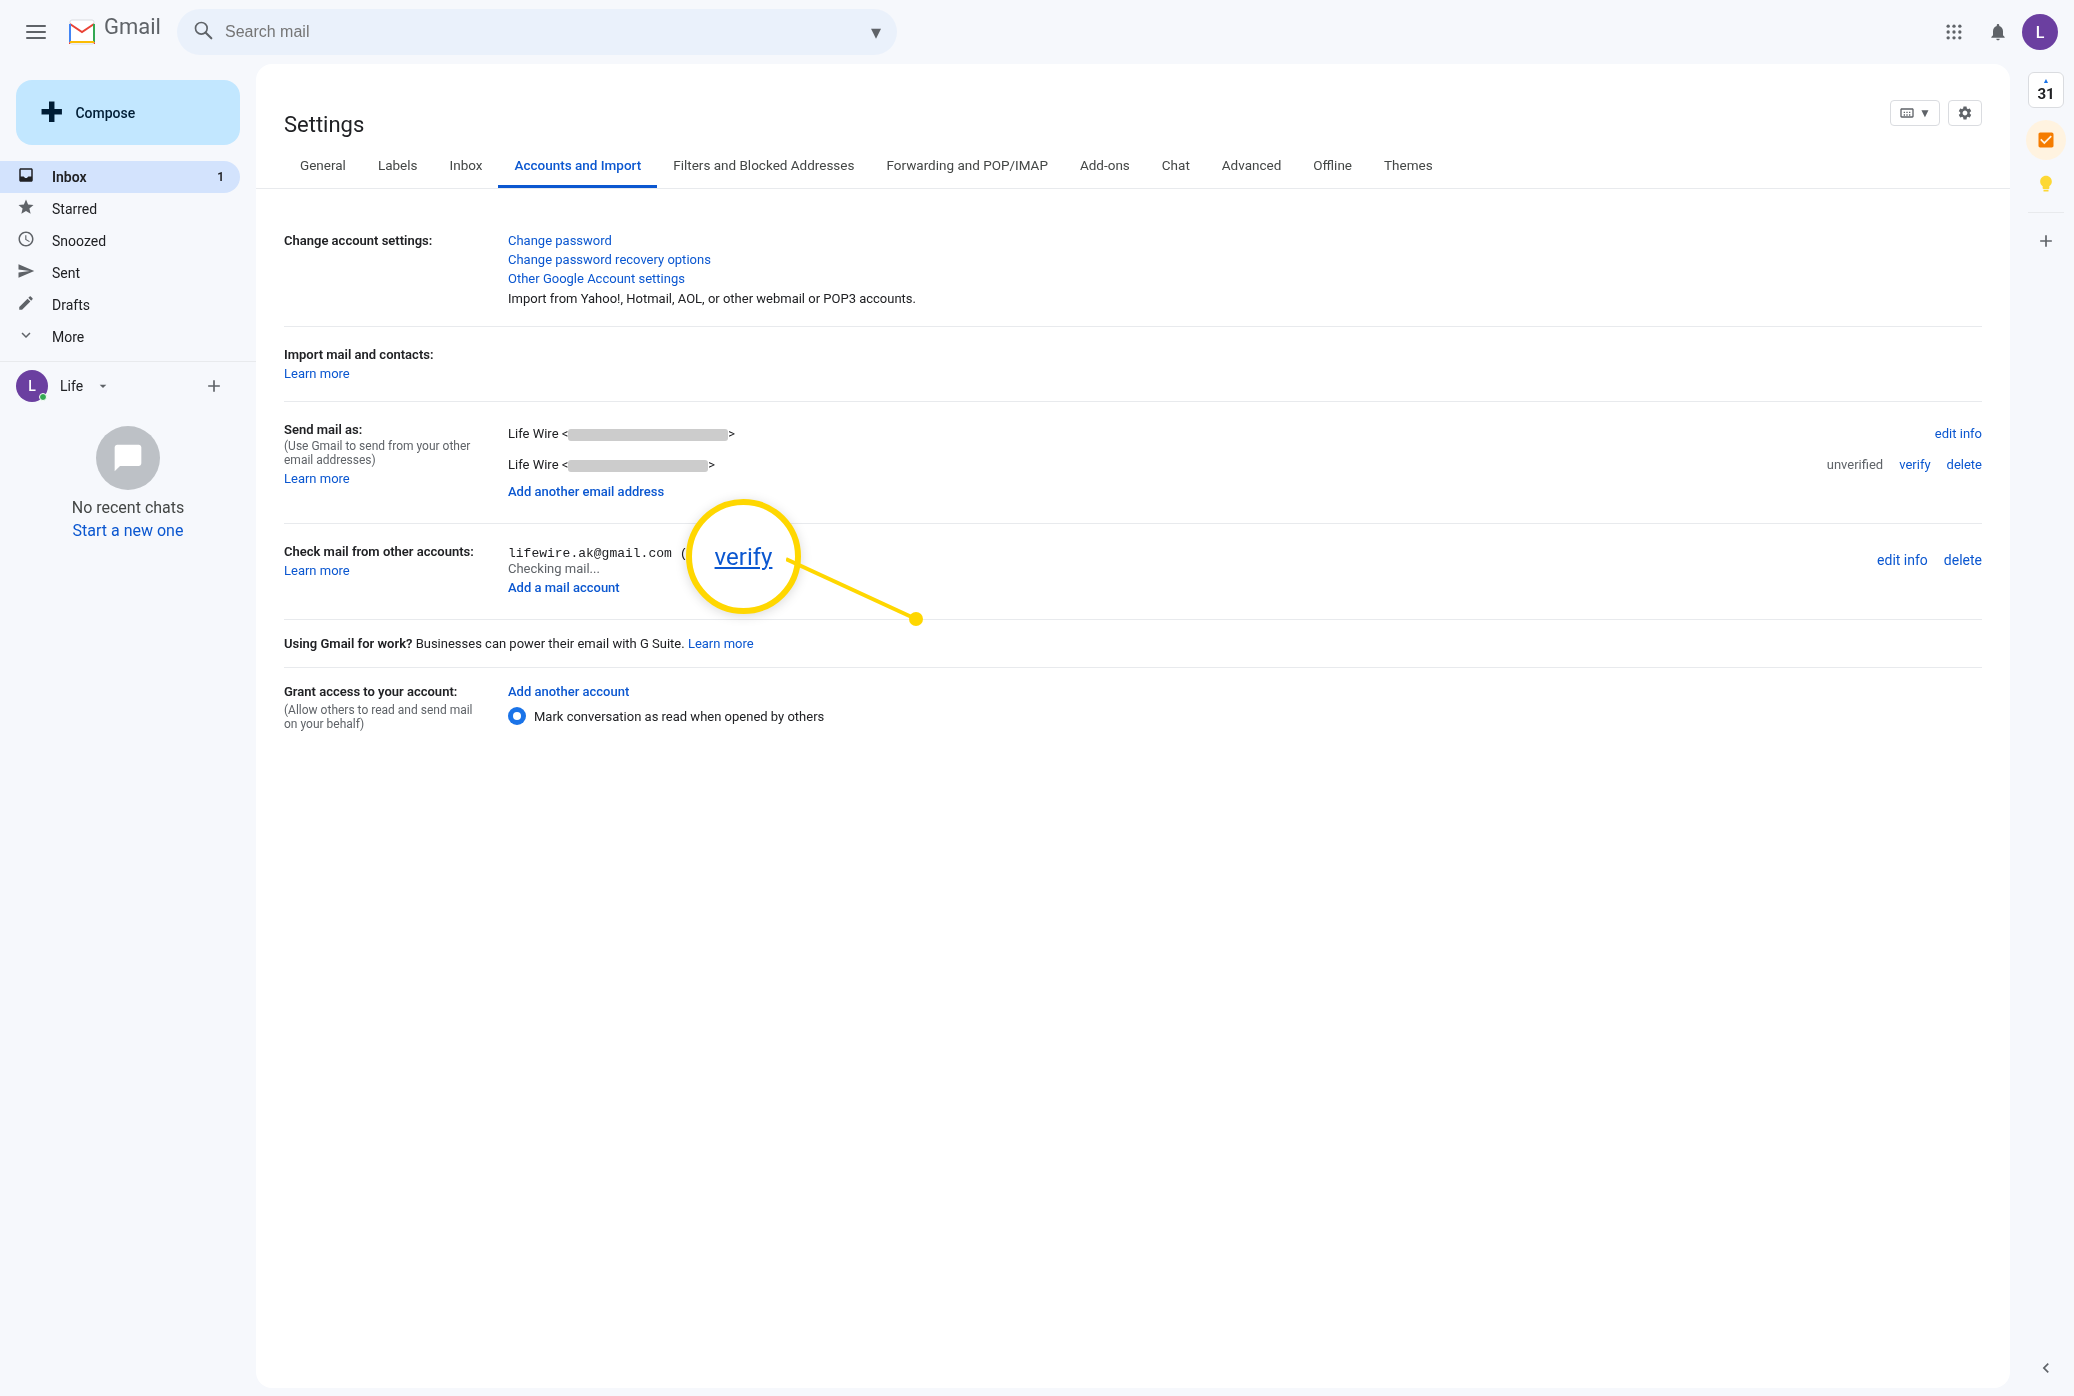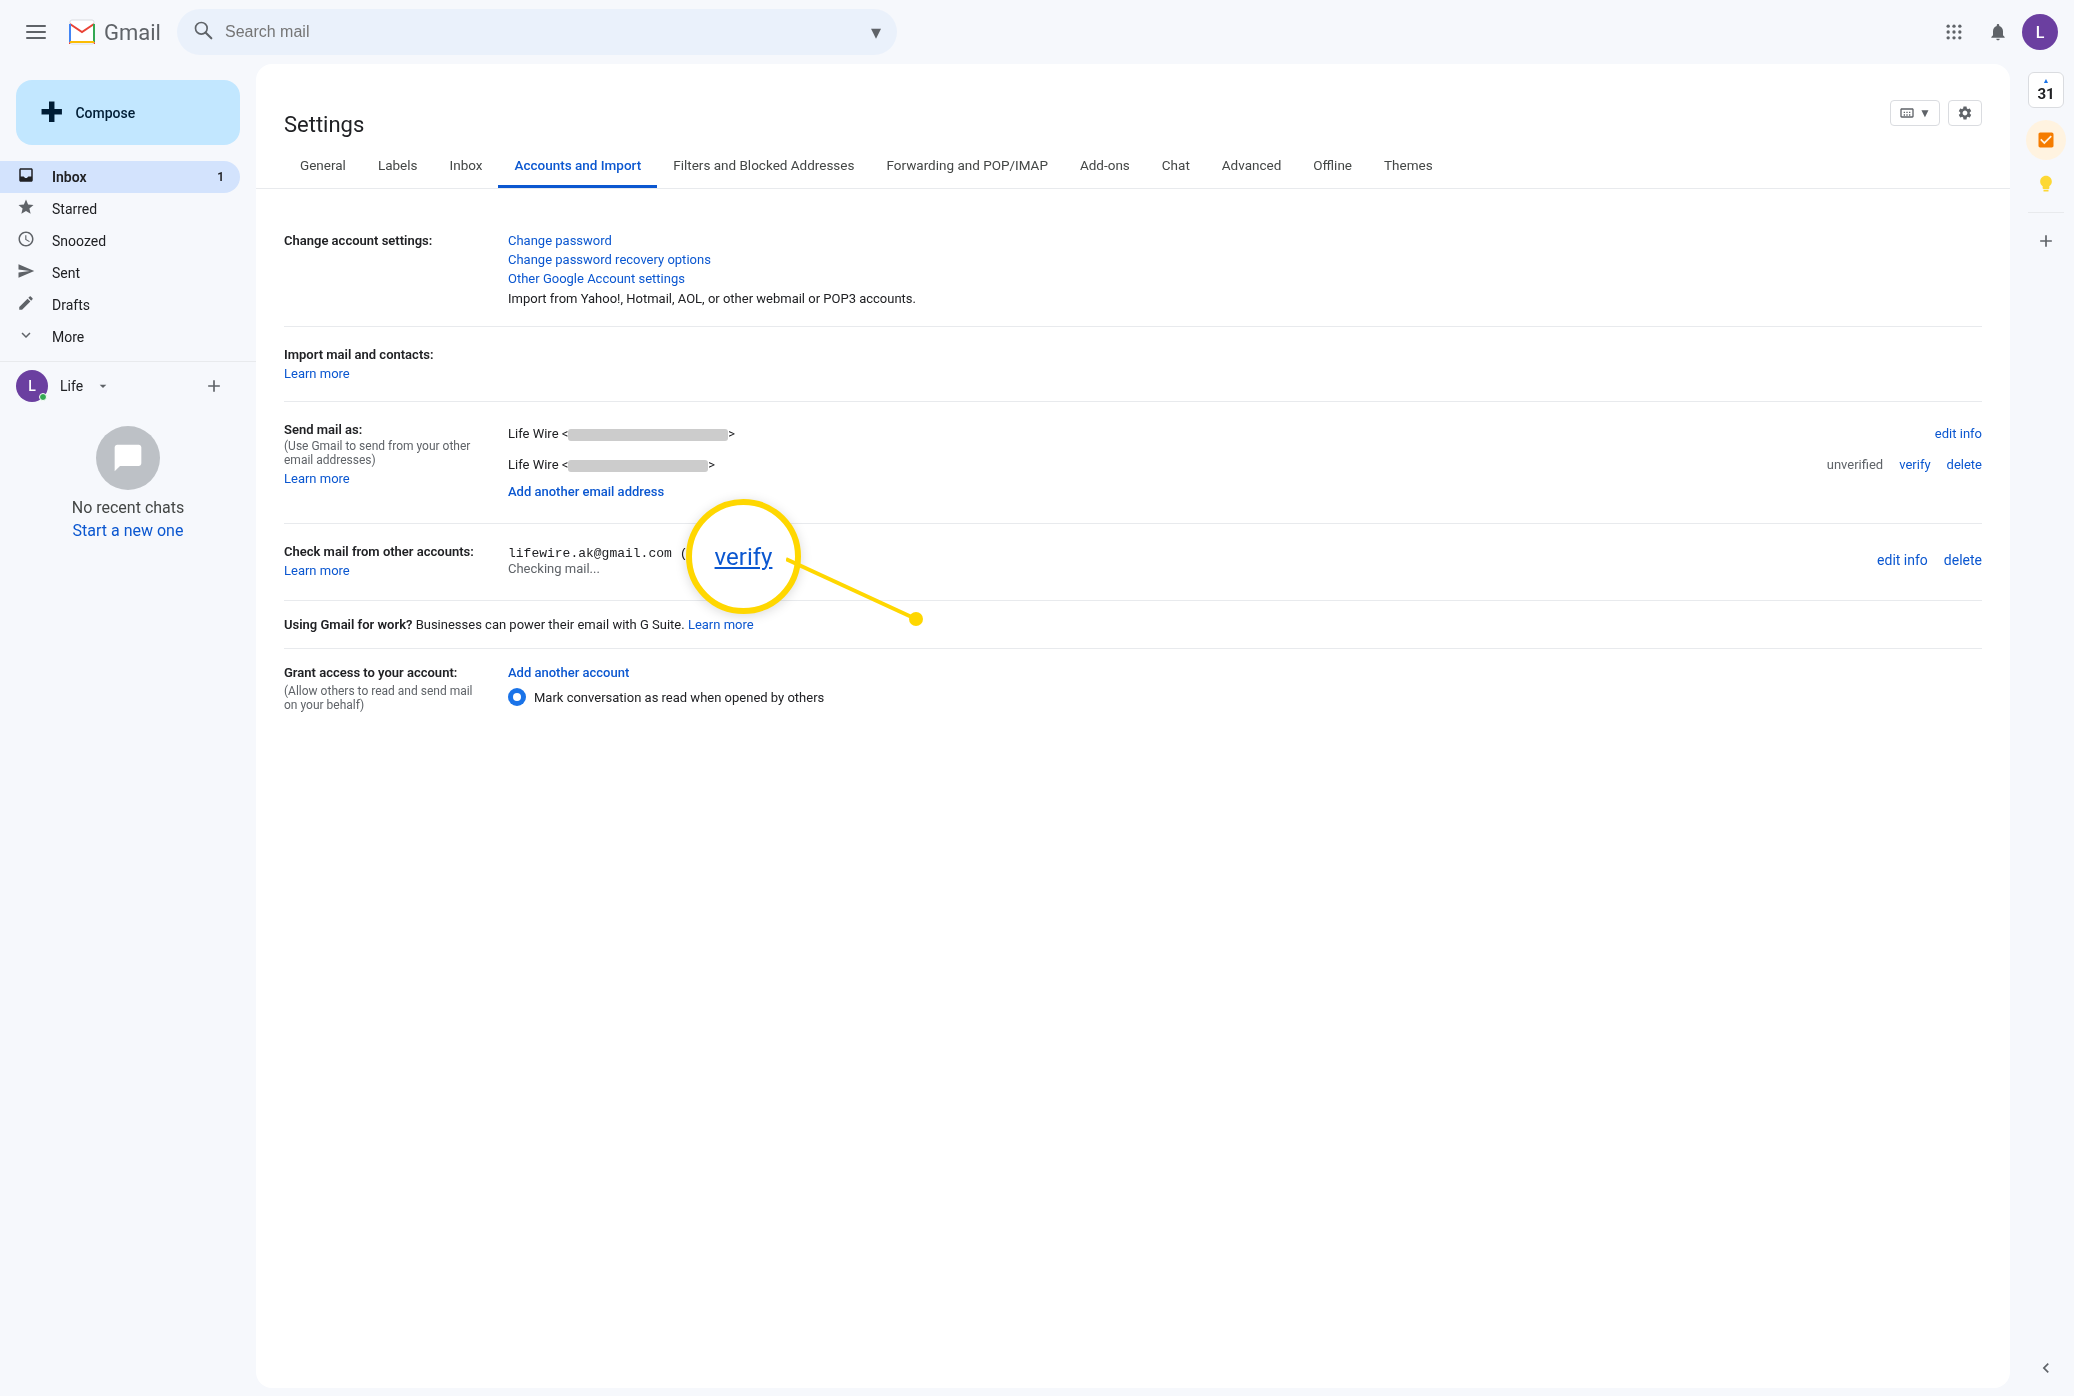--- a/index.html
+++ b/index.html
@@ -1,21 +1,21 @@
 <!DOCTYPE html>
 <html><head>
   <meta charset="utf-8">
   <style>
     * { margin: 0; padding: 0; box-sizing: border-box; }
     body { font-family: 'Google Sans', Roboto, Arial, sans-serif; background: #f6f8fc; color: #202124; font-size: 14px; display: flex; flex-direction: column; height: 100vh; overflow: hidden; }
 
     
     .topbar { display: flex; align-items: center; height: 64px; padding: 0 16px; background: #f6f8fc; gap: 8px; flex-shrink: 0; }
     .menu-icon { width: 40px; height: 40px; display: flex; align-items: center; justify-content: center; border-radius: 50%; cursor: pointer; flex-shrink: 0; }
-    .gmail-logo { display: flex; align-items: center; gap: 4px; margin-right: 8px; flex-shrink: 0; }
+    .gmail-logo { display: flex; align-items: flex-start; gap: 4px; margin-right: 8px; flex-shrink: 0; }
     .gmail-logo .m-icon { width: 36px; height: 36px; }
     .gmail-logo .gmail-text { font-size: 22px; color: #5f6368; font-weight: 400; }
     .search-bar { flex: 1; max-width: 720px; height: 46px; background: #eaf1fb; border-radius: 24px; display: flex; align-items: center; padding: 0 16px; gap: 12px; cursor: text; }
     .search-bar .search-icon { color: #5f6368; font-size: 20px; }
     .search-bar input { border: none; background: transparent; font-size: 16px; color: #202124; flex: 1; outline: none; }
     .search-bar .dropdown-icon { color: #5f6368; font-size: 20px; cursor: pointer; }
     .topbar-right { display: flex; align-items: center; gap: 4px; margin-left: auto; }
     .icon-btn { width: 40px; height: 40px; border-radius: 50%; display: flex; align-items: center; justify-content: center; cursor: pointer; font-size: 20px; color: #5f6368; }
     .avatar { width: 36px; height: 36px; border-radius: 50%; background: #6B3FA0; color: white; display: flex; align-items: center; justify-content: center; font-size: 16px; font-weight: 500; cursor: pointer; }
 
@@ -325,20 +325,21 @@
           <div class="check-mail-entry" style="display:flex;align-items:center;justify-content:space-between;margin-bottom:4px;">
             <div>
               <span style="font-size:13px;color:#202124;font-family:Liberation Mono, monospace;">lifewire.ak@gmail.com (POP3)</span>
               <div class="checking-text">Checking mail...</div>
             </div>
             <div style="display:flex;gap:16px;">
               <span class="action-link">edit info</span>
               <span class="action-link">delete</span>
             </div>
           </div>
+          <a class="settings-link" style="font-weight:500;">Add a mail account</a>
         </div>
       </div>
 
       <div class="using-gmail-row">
         <span style="font-weight:600;color:#202124;">Using Gmail for work?</span>
         <span>Businesses can power their email with G Suite.</span>
         <span class="action-link">Learn more</span>
       </div>
 
       <div class="grant-access-row">

